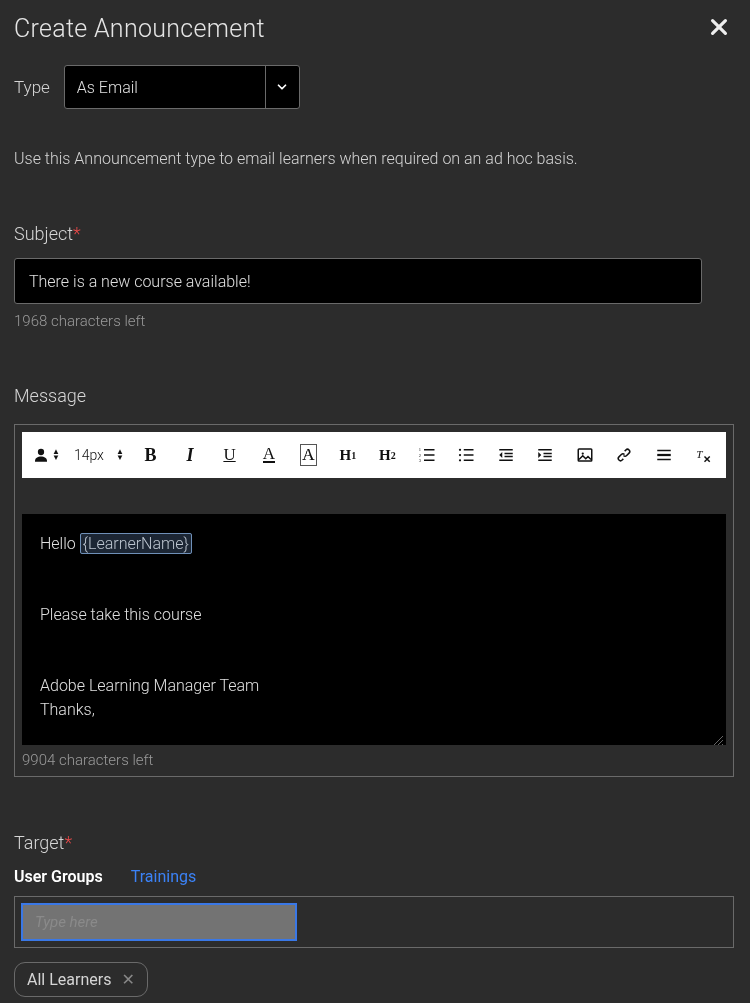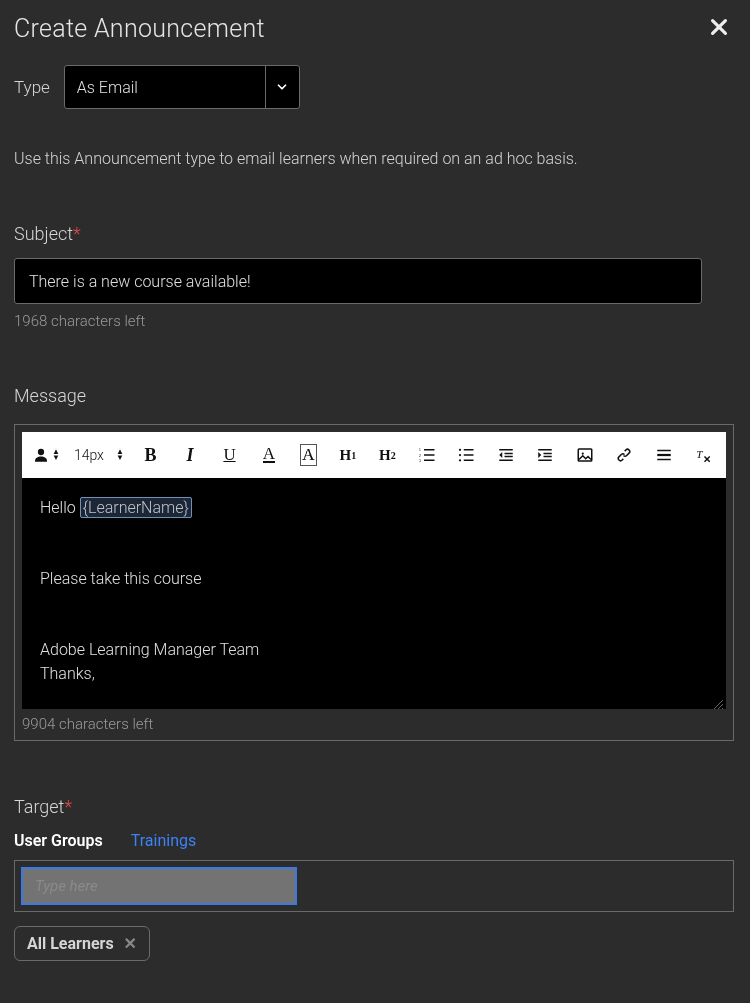--- a/index.html
+++ b/index.html
@@ -143,20 +143,21 @@
   .sort-arrows { display:flex; flex-direction:column; line-height:6px; font-size:8px; }
 
   .editor-body {
     background: #000;
     color: #e0e0e0;
     padding: 18px 18px 22px 18px;
     min-height: 220px;
     font-size: 16px;
     font-weight: 300;
     position: relative;
+    margin-top: 36px;
   }
   .editor-body p { margin:0; line-height:1.55; }
   .editor-body .gap { height:46px; }
   .token {
     border: 1px solid #6f90b8;
     background: rgba(80,110,150,0.35);
     color: #bcc5d0;
     padding: 0 2px;
     border-radius:2px;
   }
@@ -202,26 +203,26 @@
     outline:none;
     font-family:inherit;
   }
   .target-input-inner input::placeholder{ color:#8a8a8a; }
 
   .chip {
     display:inline-flex;
     align-items:center;
     gap:10px;
     border:1px solid #6a6a6a;
-    border-radius:6px;
+    border-radius:11px;
     padding:7px 12px;
     margin-top:14px;
     color:#d5d5d5;
     font-size:16px;
-    font-weight:700;
+    font-weight:400;
   }
   .chip .x {
     color:#888;
     font-size:16px;
     cursor:pointer;
     line-height:1;
   }
 
   
   .heading-btn { font-weight:700; font-size:15px; }

